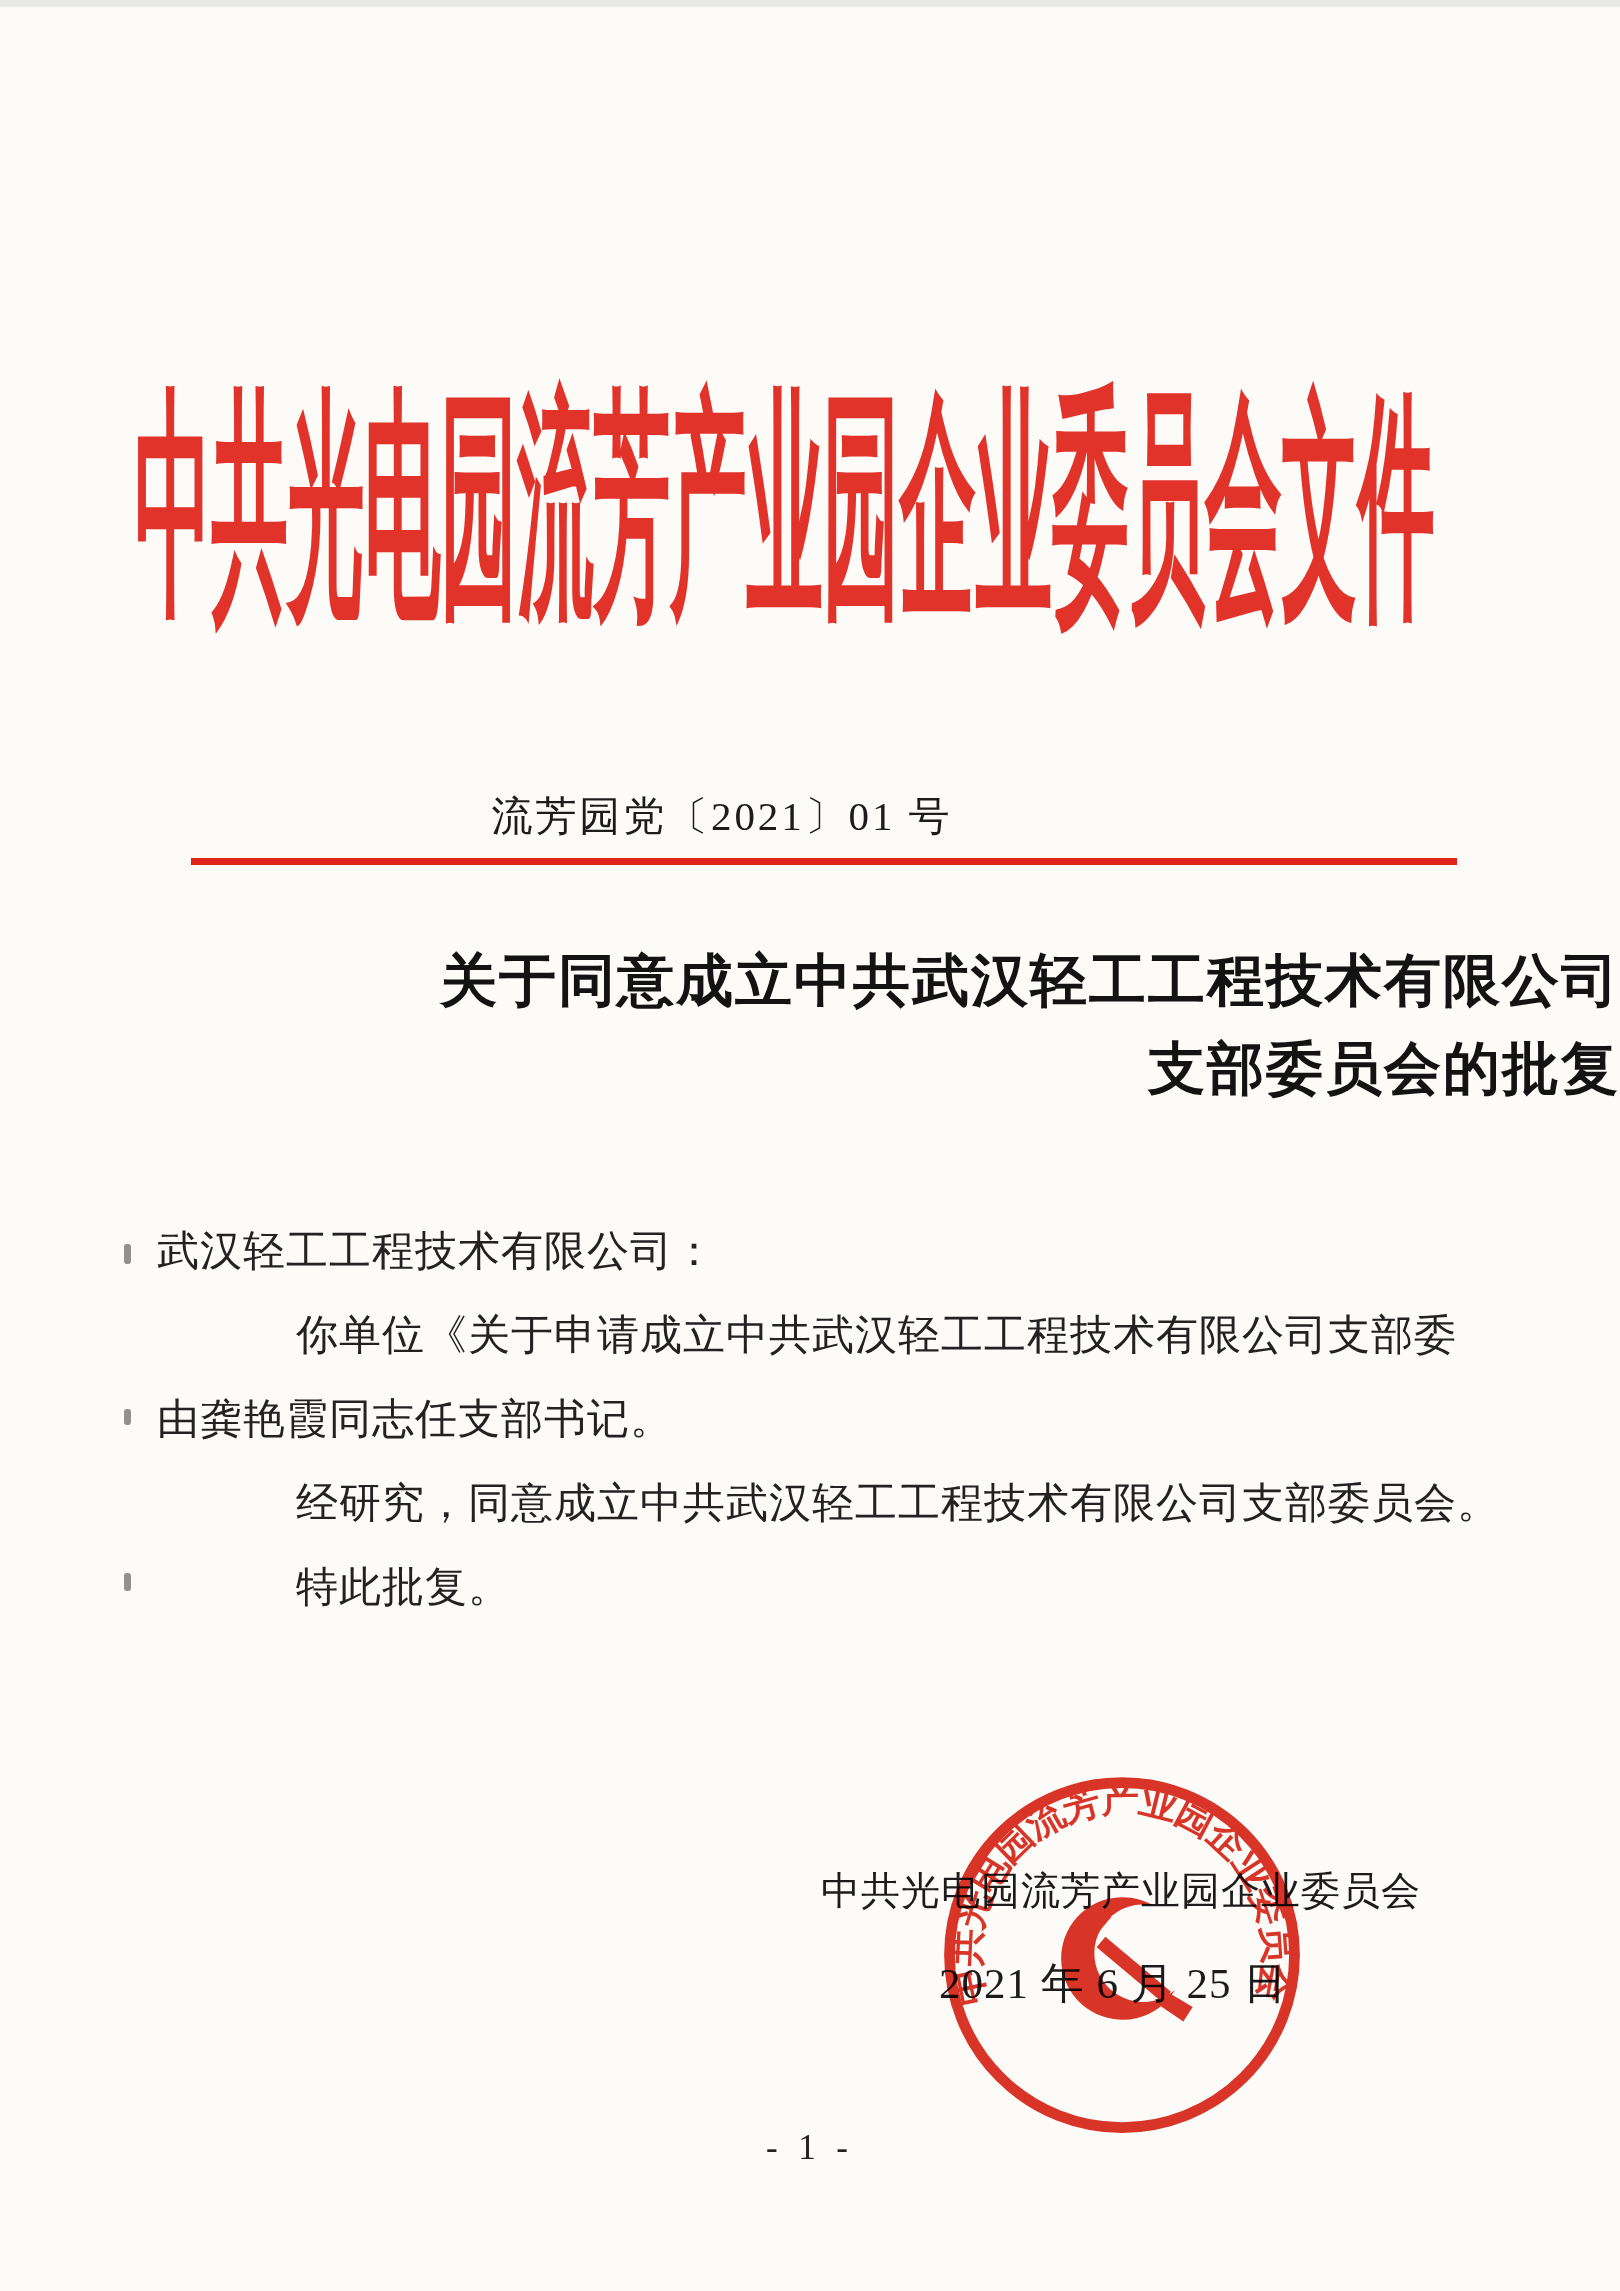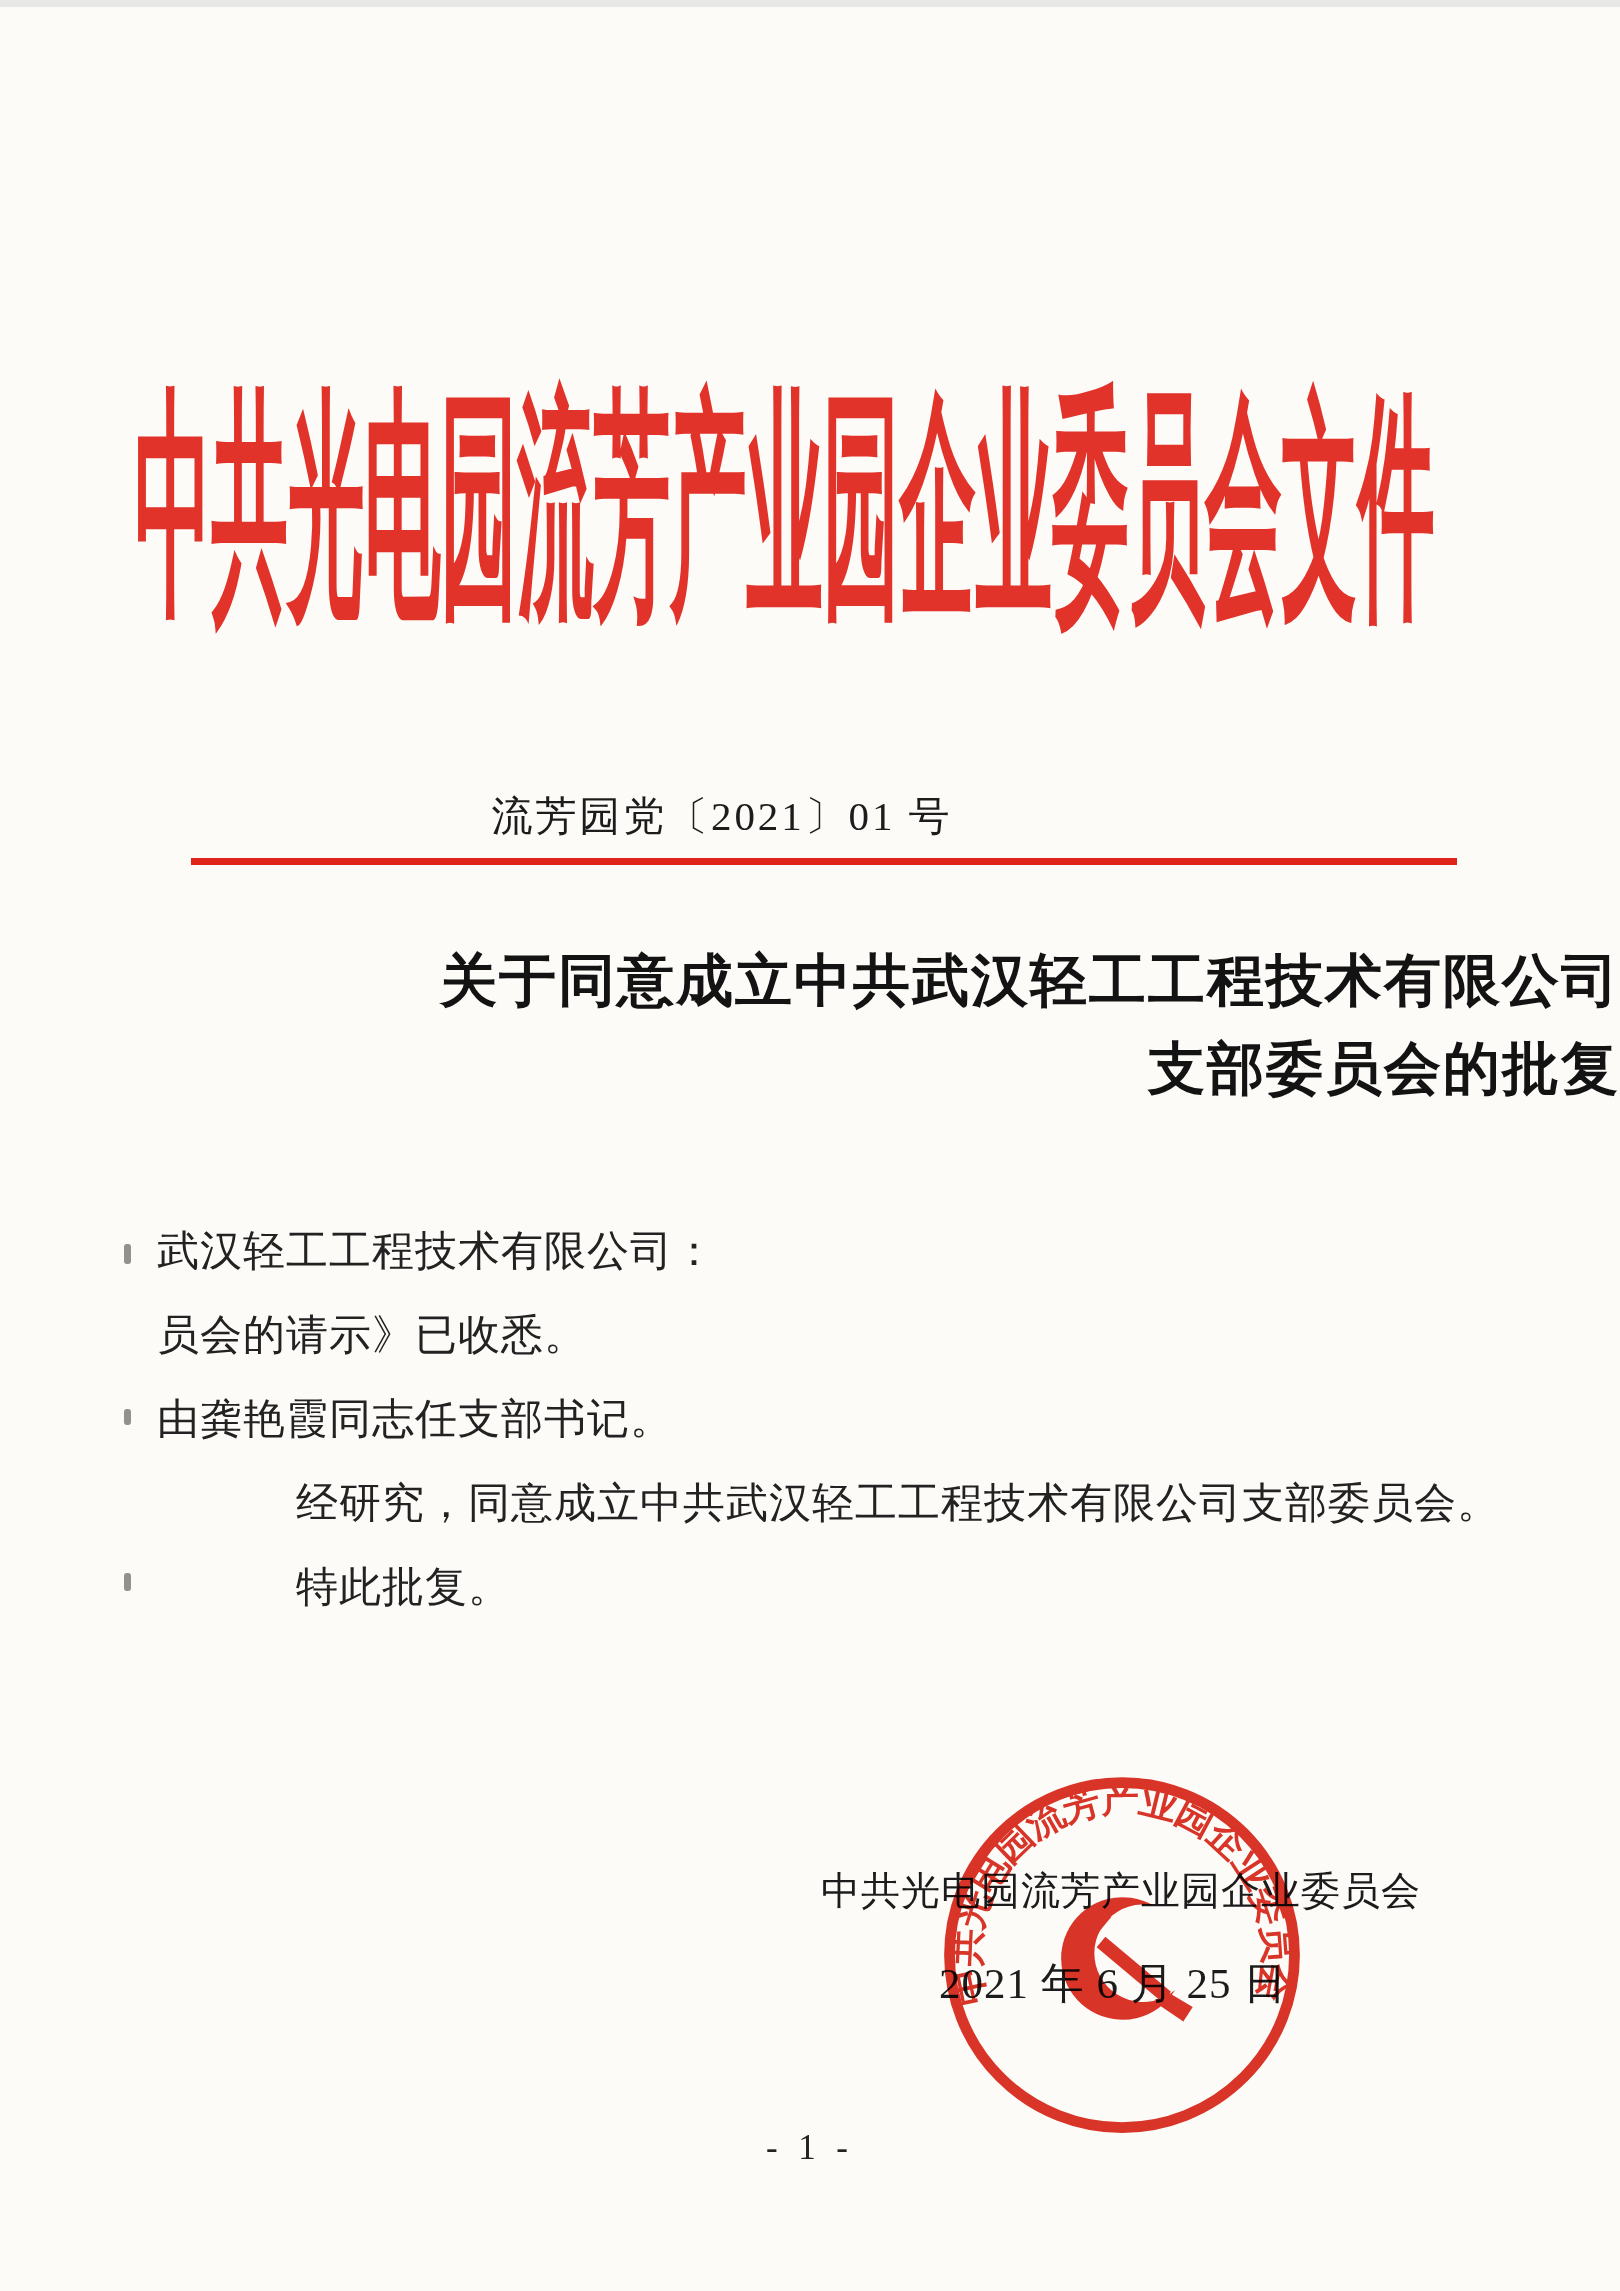--- a/index.html
+++ b/index.html
@@ -98,21 +98,21 @@
 
   <div class="red-divider"></div>
 
   <div class="doc-title">
     <div>关于同意成立中共武汉轻工工程技术有限公司</div>
     <div>支部委员会的批复</div>
   </div>
 
   <div class="body-block">
     <div class="b-line">武汉轻工工程技术有限公司：</div>
-    <div class="b-line">员会的请示》已收悉。</div>
+    <div class="b-line indent">你单位《关于申请成立中共武汉轻工工程技术有限公司支部委</div>
     <div class="b-line">由龚艳霞同志任支部书记。</div>
     <div class="b-line indent">经研究，同意成立中共武汉轻工工程技术有限公司支部委员会。</div>
     <div class="b-line indent">特此批复。</div>
   </div>
 
   <div class="signature">中共光电园流芳产业园企业委员会</div>
 
   <div class="sign-date">2021 年 6 月 25 日</div>
 
   <svg class="seal" viewBox="0 0 400 400" width="392" height="392">

